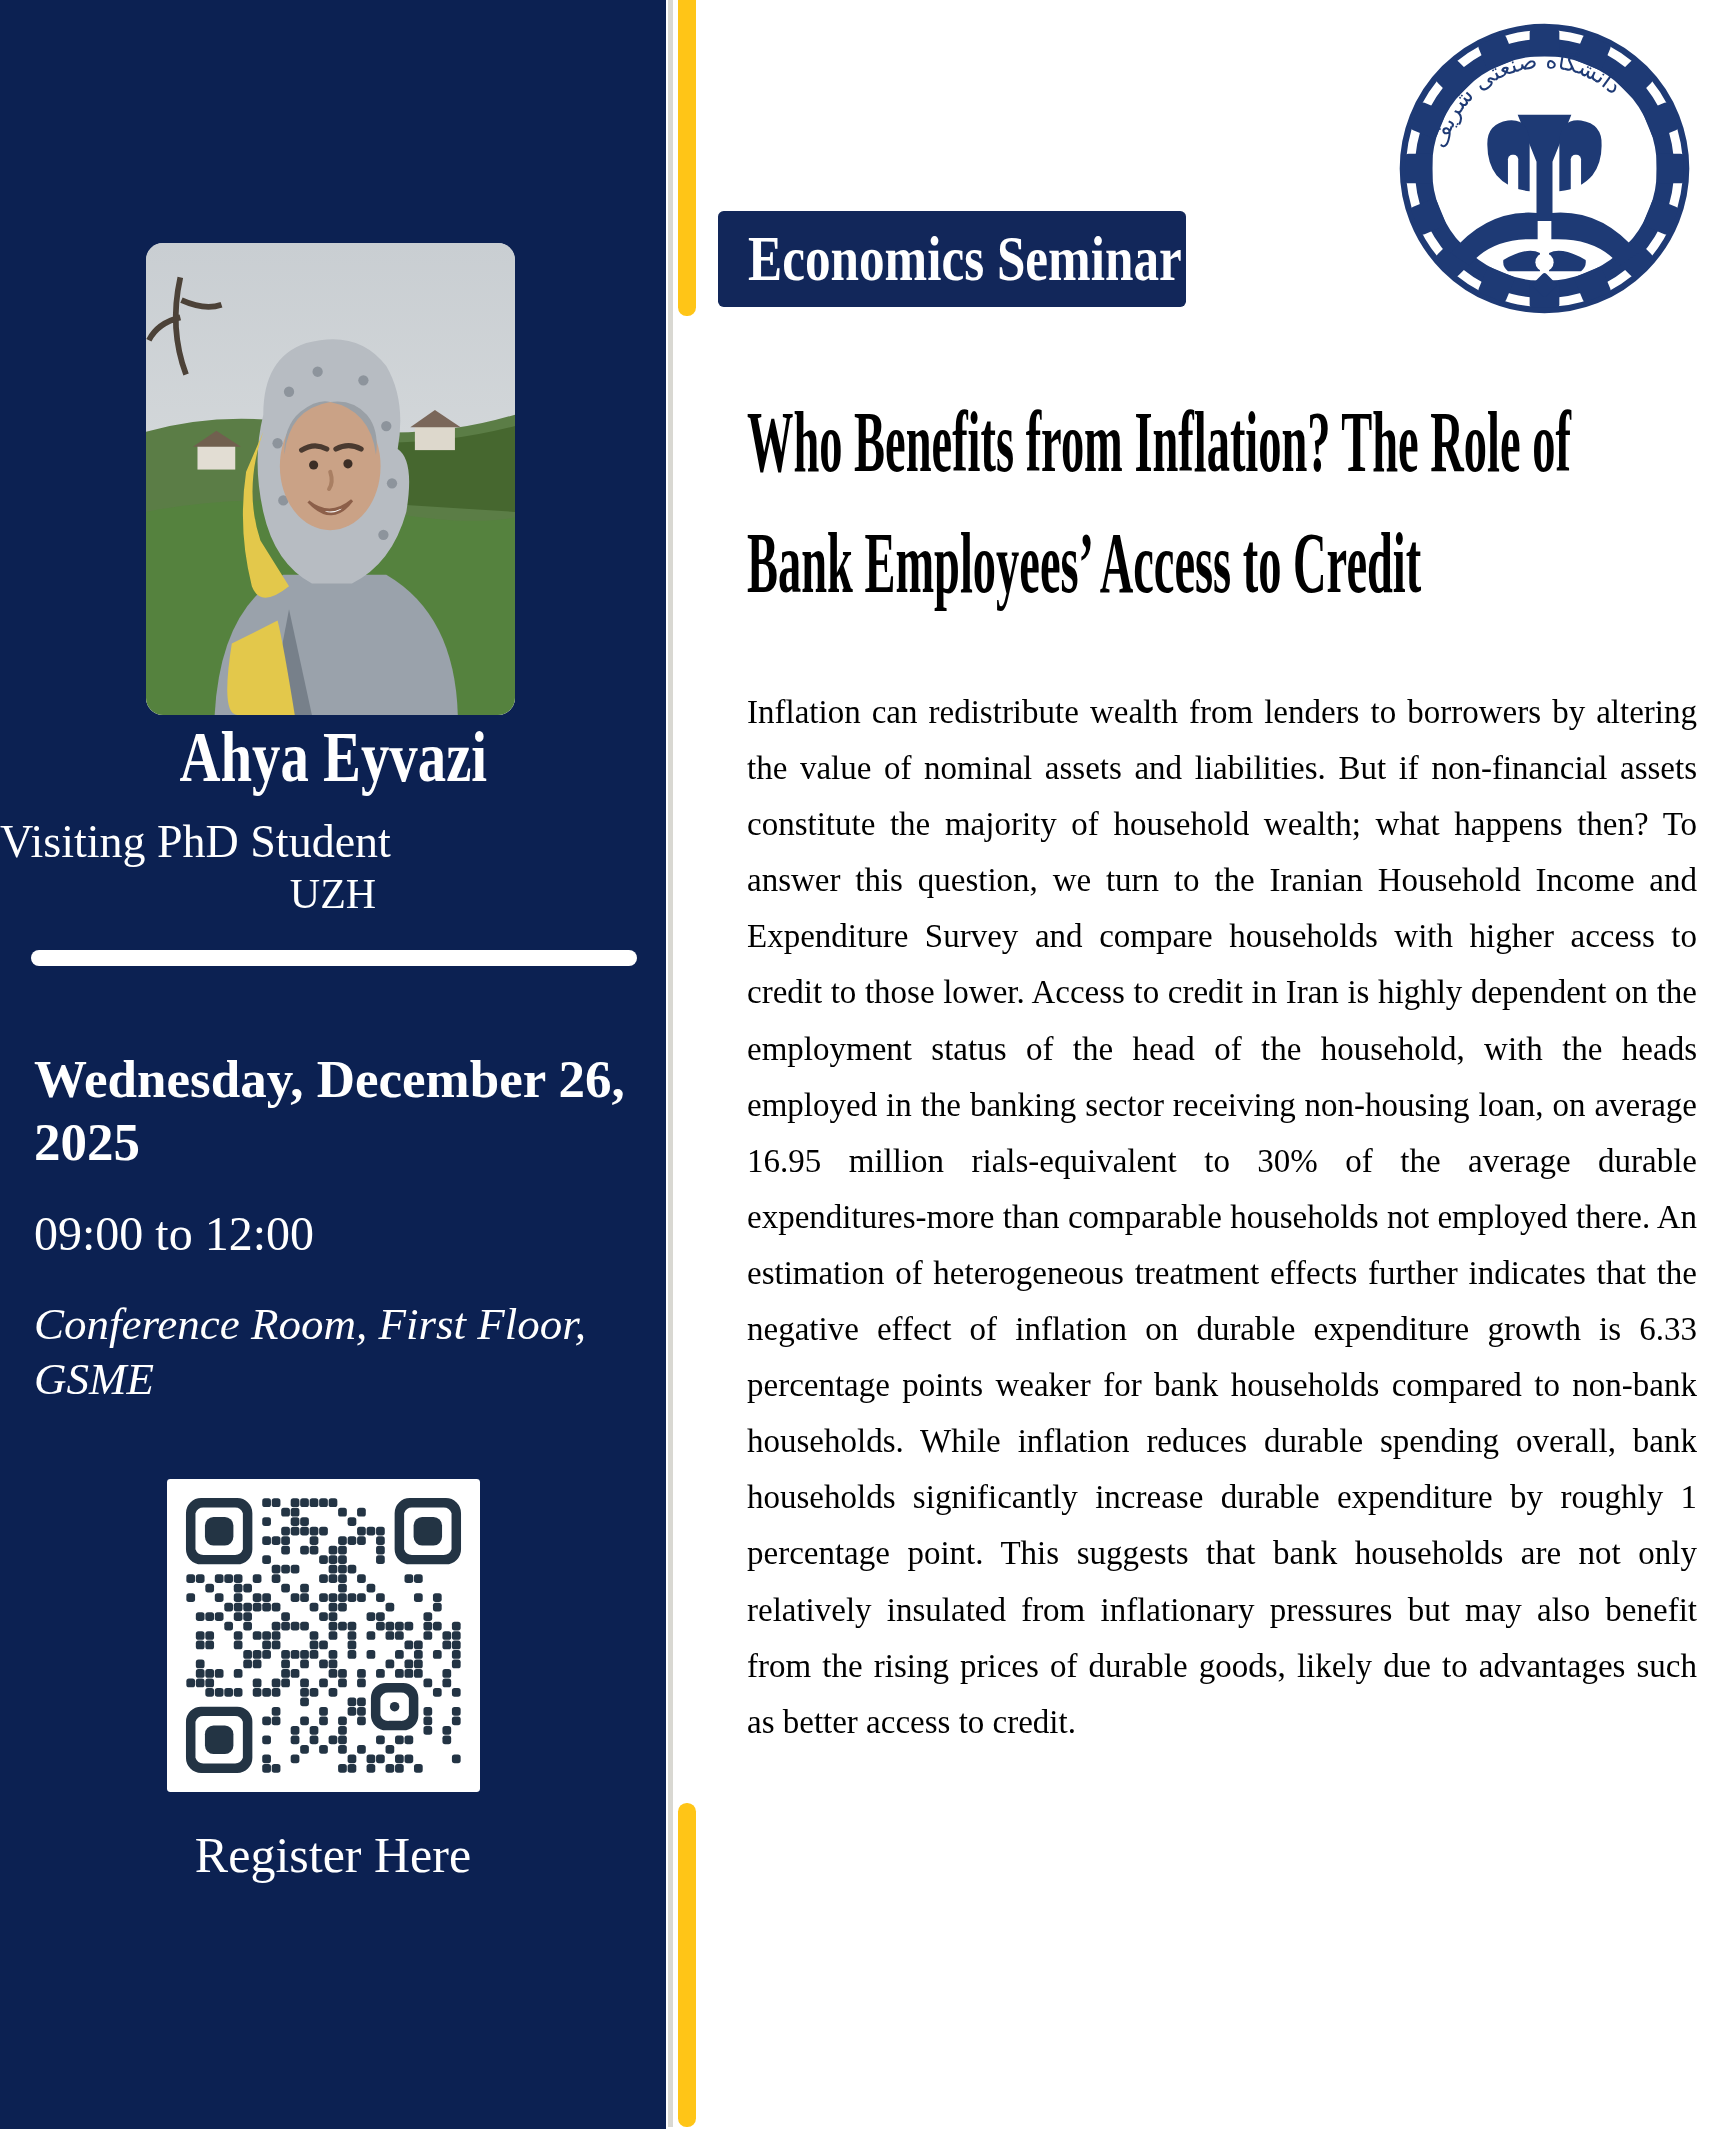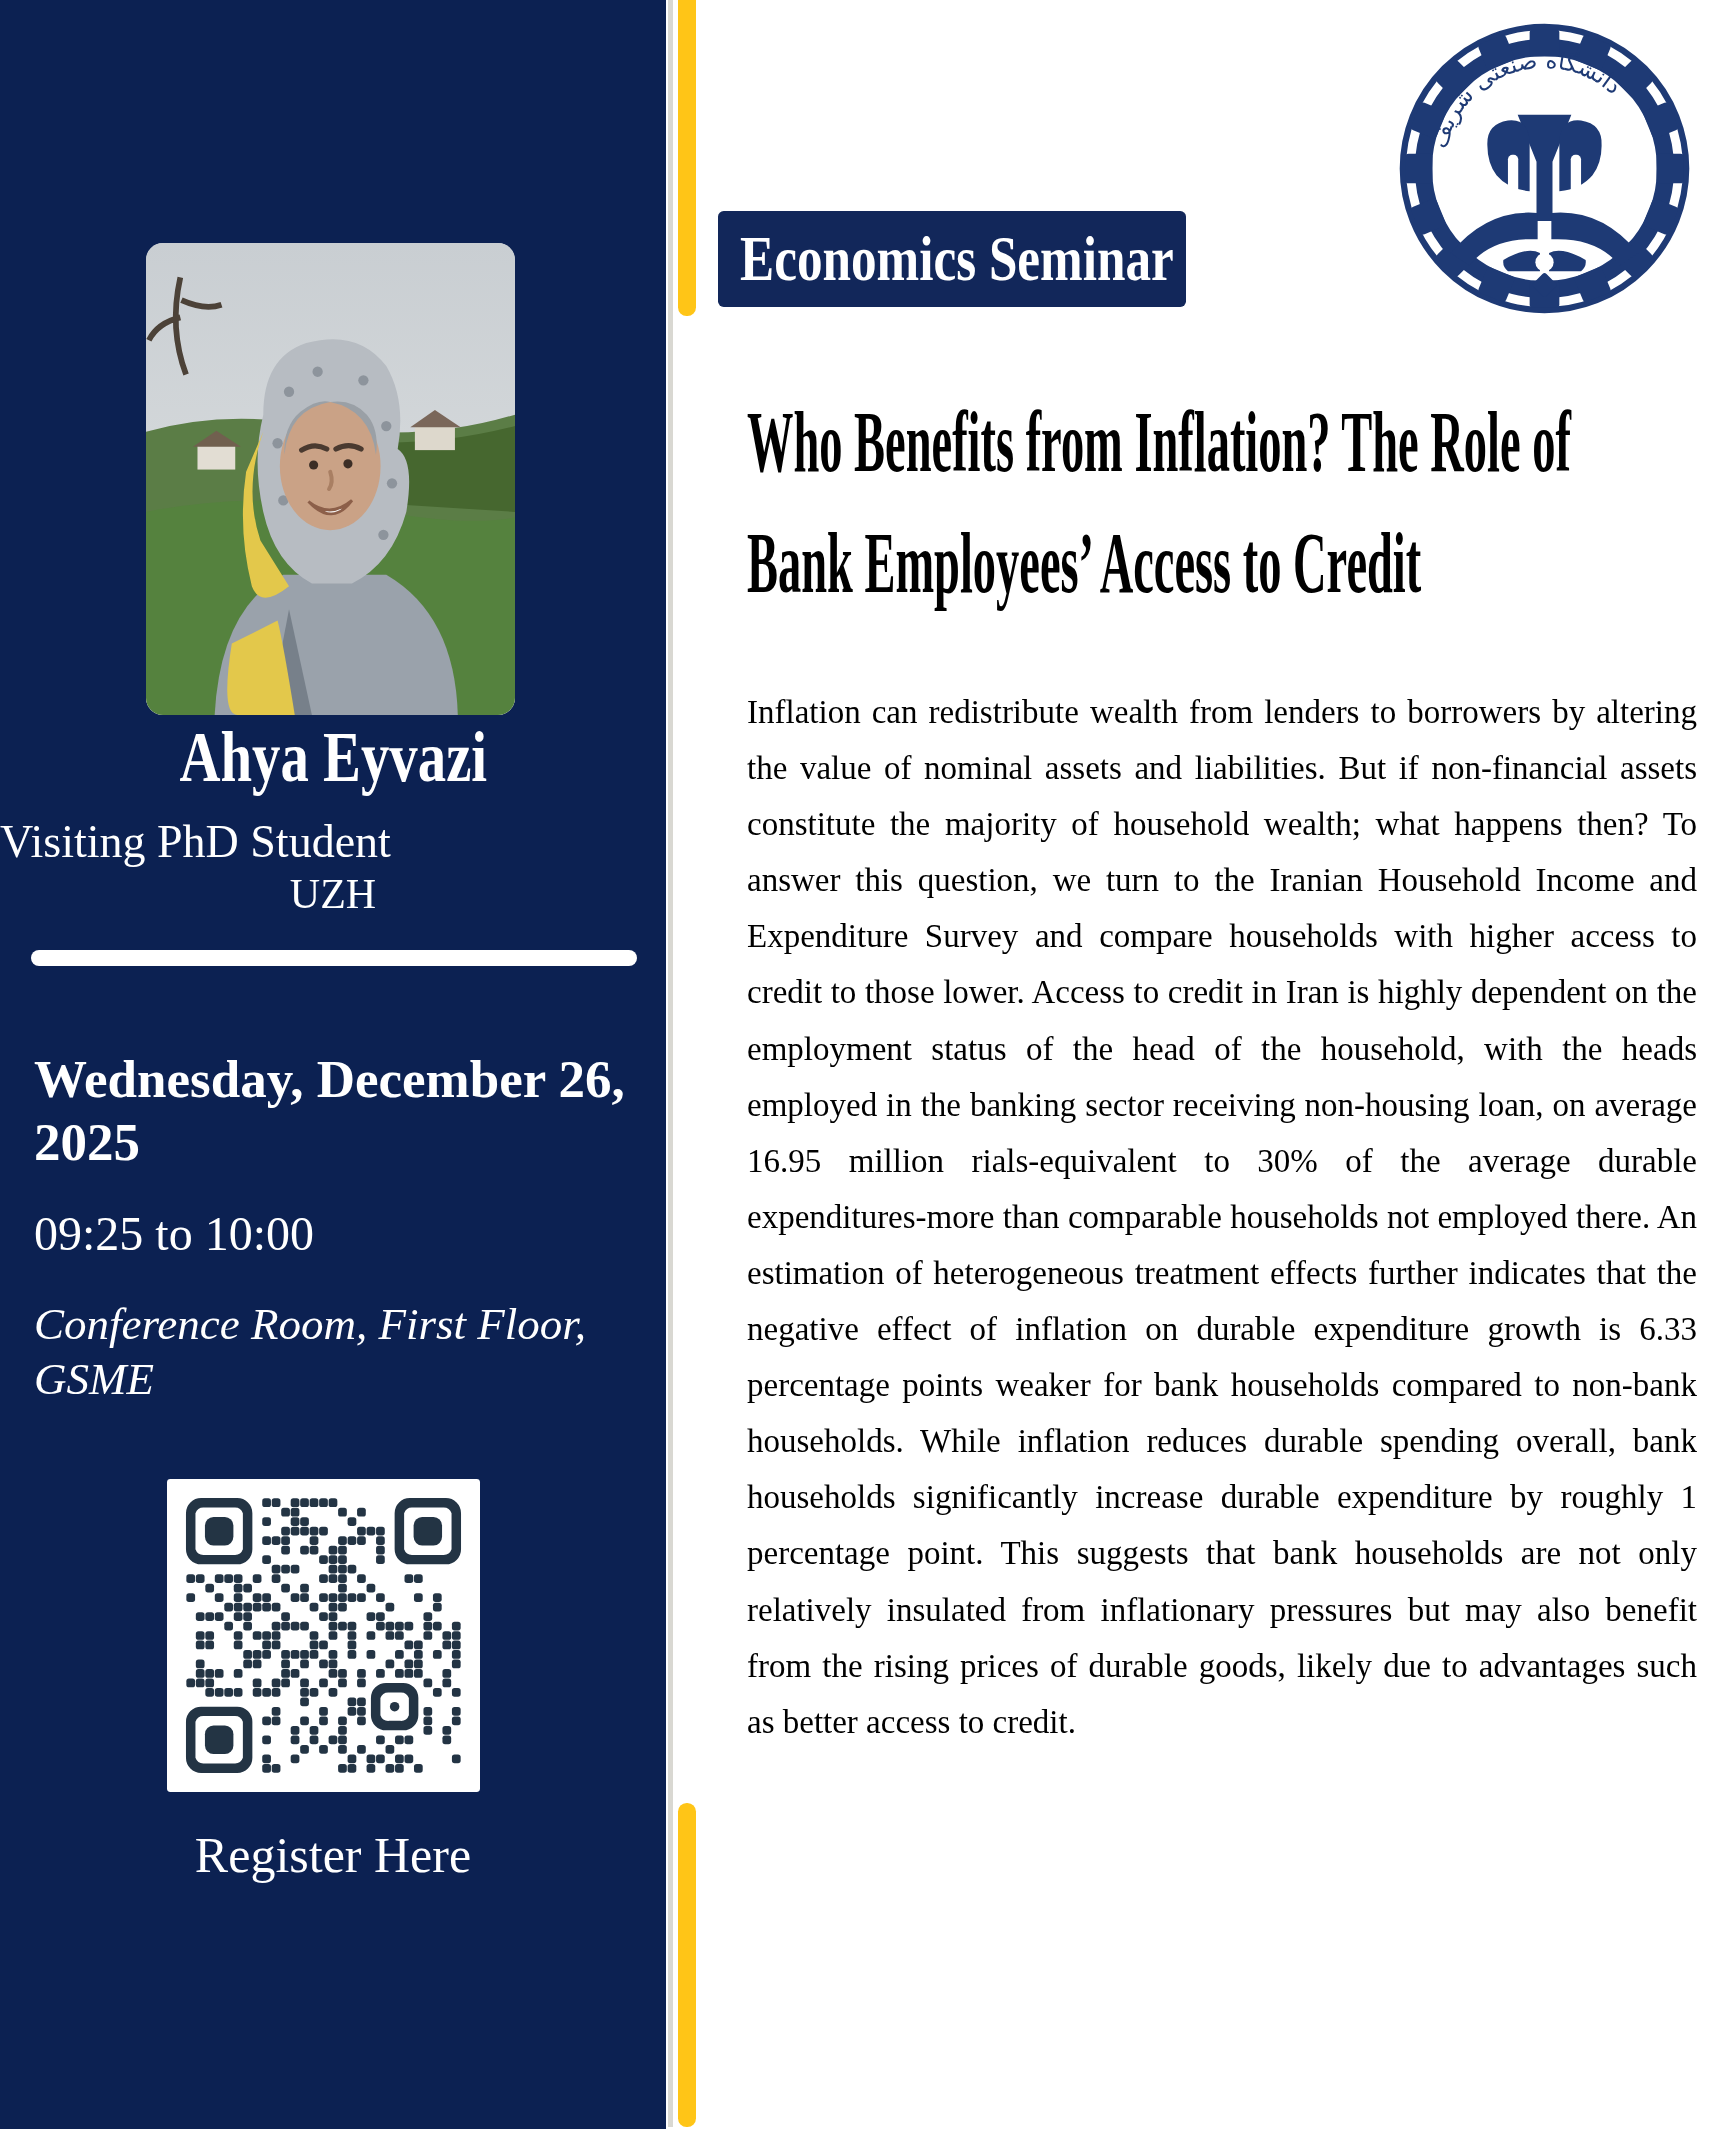--- a/index.html
+++ b/index.html
@@ -81,21 +81,21 @@
   }
   .logo svg{display:block;width:100%;height:100%;}
   .logo-fill{fill:var(--logo_navy);}
   .logo-stroke{stroke:var(--logo_navy);fill:none;}
   .badge{
     position:absolute;left:718px;top:211px;width:468px;height:96px;
     background:var(--badge_navy);border-radius:5.7px;
     display:flex;align-items:center;
   }
   .badge-label{
-    color:var(--white);font-weight:bold;font-size:64px;padding-left:22px;line-height:1;
+    color:var(--white);font-weight:bold;font-size:64px;padding-left:30px;line-height:1;
   }
   .badge-label .condensed{transform:scaleX(.8);transform-origin:left center;}
   .title{
     position:absolute;left:747px;top:382px;width:961px;
     color:var(--text_black);font-weight:bold;font-size:86px;line-height:121px;
   }
   .title .condensed{transform:scaleX(.54);transform-origin:left center;}
   .abstract{
     position:absolute;left:747px;top:684px;width:950px;
     color:var(--text_black);font-size:33px;line-height:1.7;
@@ -160,21 +160,21 @@
 
   <div class="speaker-name">
     <span class="condensed">Ahya Eyvazi</span>
   </div>
   <div class="speaker-role">Visiting PhD Student</div>
   <div class="speaker-affiliation">UZH</div>
 
   <div class="divider"></div>
 
   <div class="event-date">Wednesday, December 26, 2025</div>
-  <div class="event-time">09:25 to 10:00</div>
+  <div class="event-time">09:00 to 12:00</div>
   <div class="event-location">Conference Room, First Floor, GSME</div>
 
   <div class="qr">
     <svg id="qr-svg" viewBox="0 0 33 33">
         <rect x="10.04" y="2.04" width="0.92" height="0.92" rx="0.28" fill="#233444"></rect>
         <rect x="11.04" y="2.04" width="0.92" height="0.92" rx="0.28" fill="#233444"></rect>
         <rect x="13.04" y="2.04" width="0.92" height="0.92" rx="0.28" fill="#233444"></rect>
         <rect x="14.04" y="2.04" width="0.92" height="0.92" rx="0.28" fill="#233444"></rect>
         <rect x="15.04" y="2.04" width="0.92" height="0.92" rx="0.28" fill="#233444"></rect>
         <rect x="16.04" y="2.04" width="0.92" height="0.92" rx="0.28" fill="#233444"></rect>

